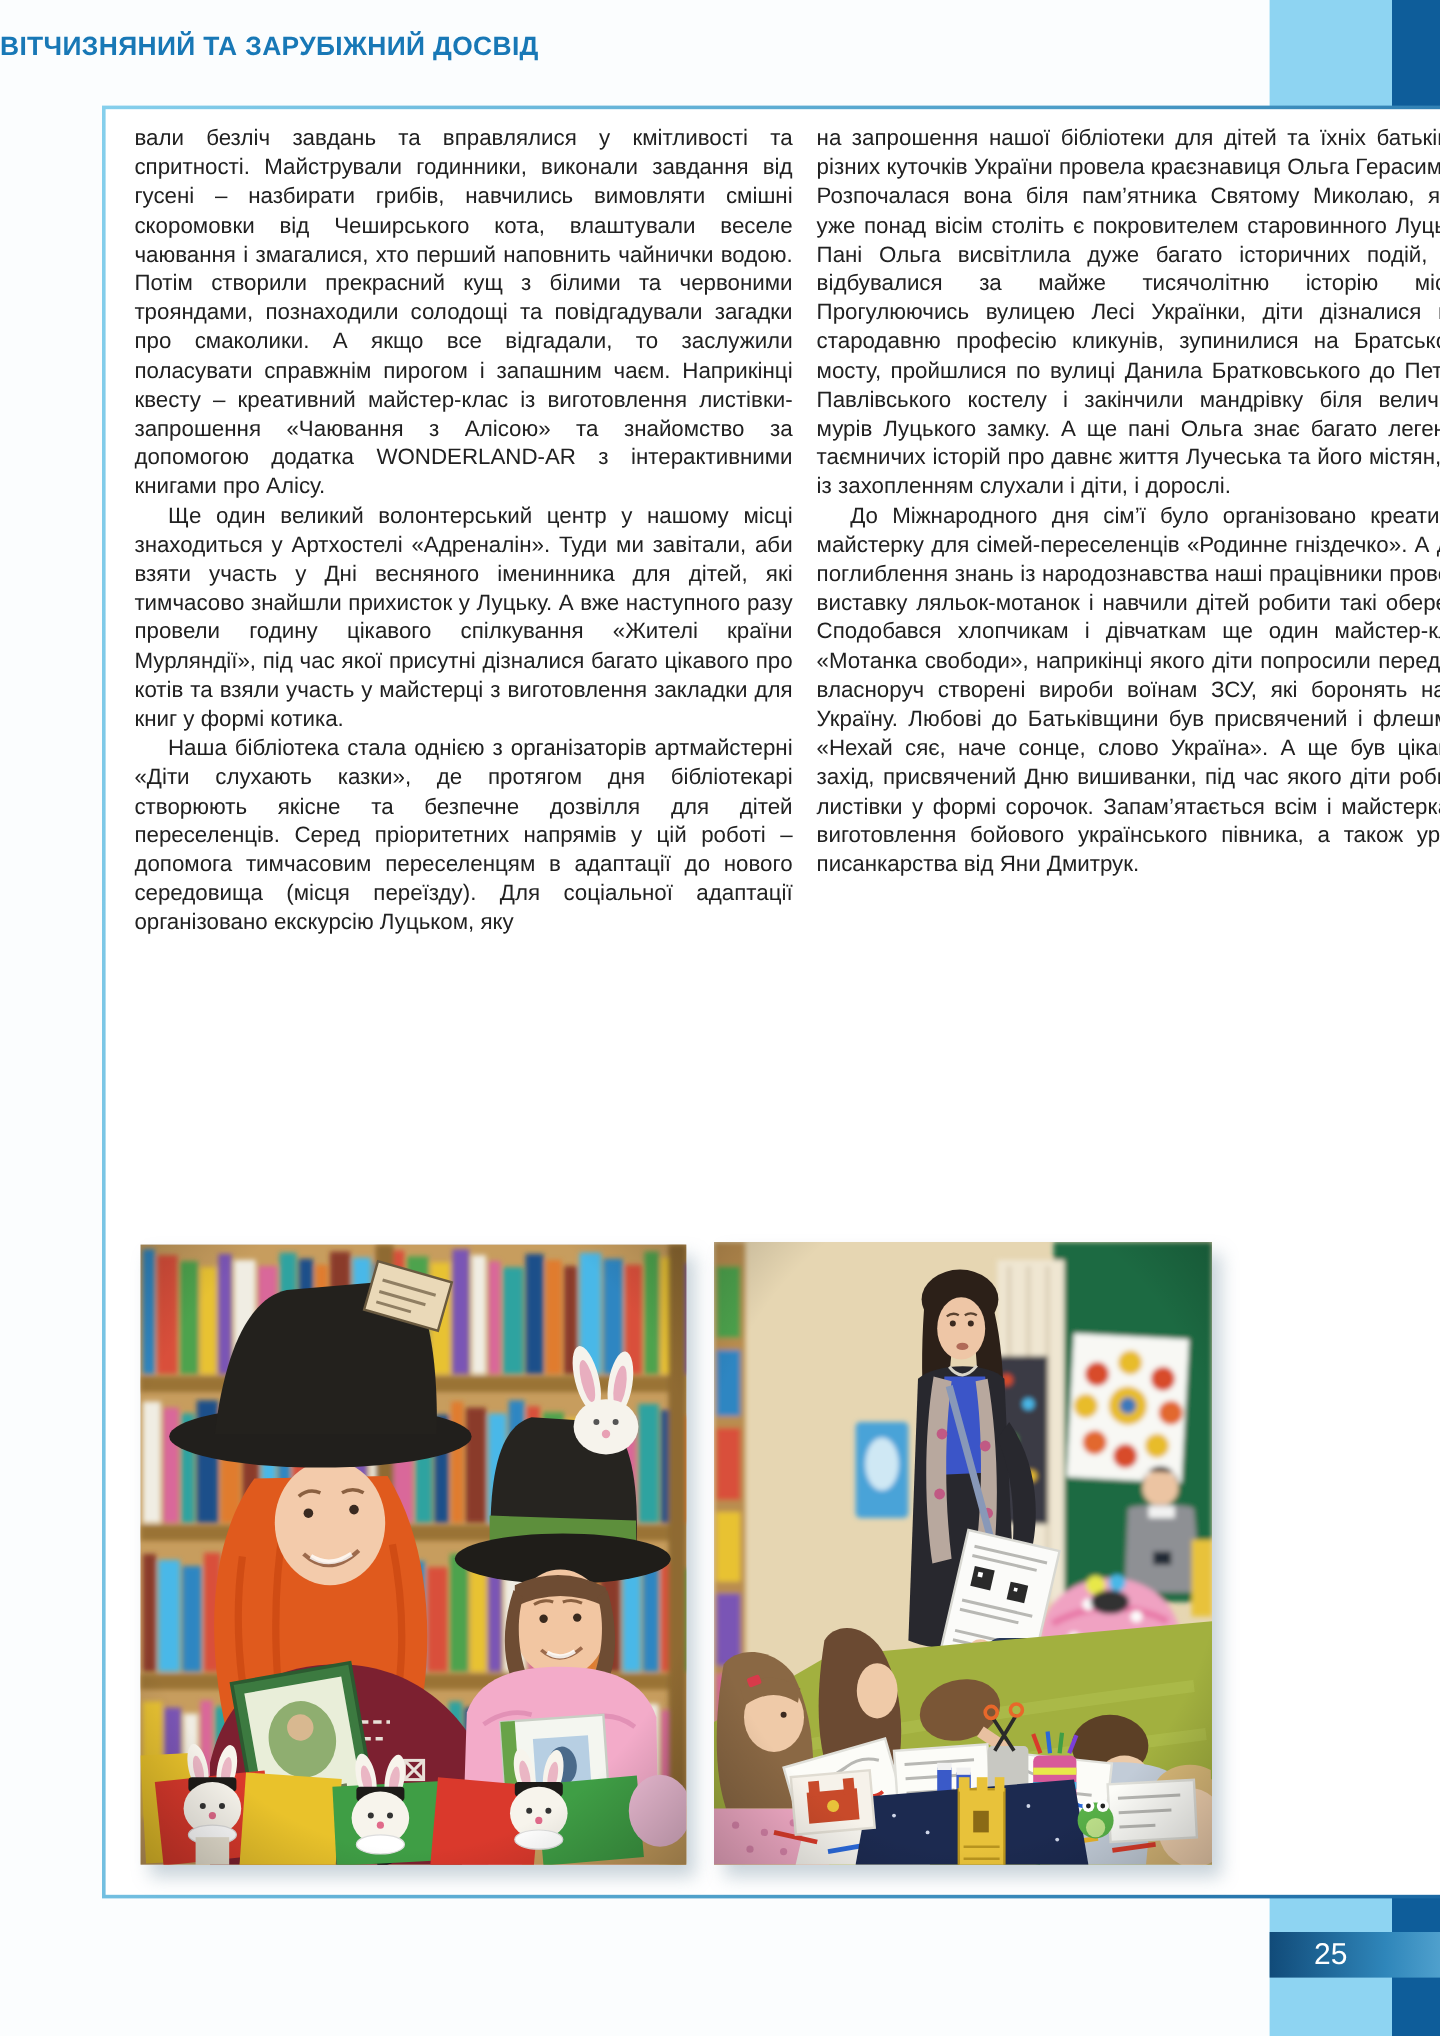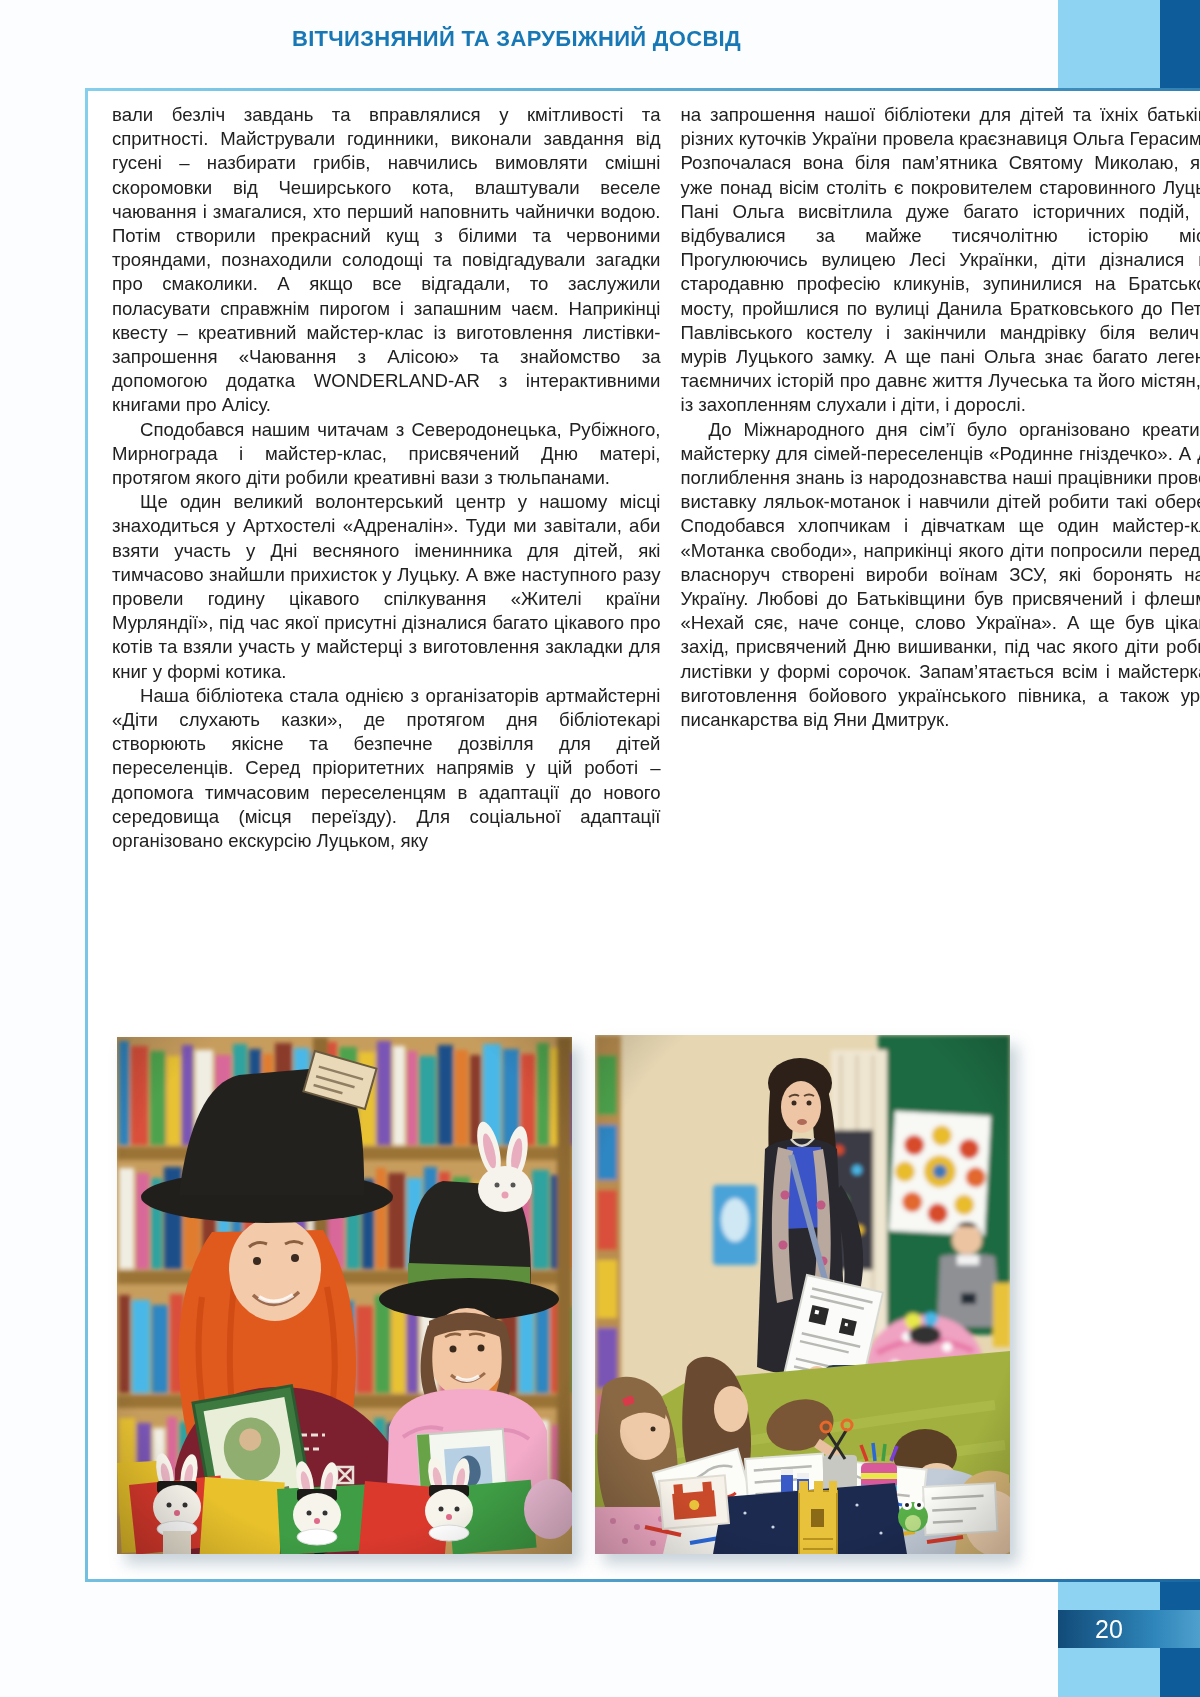--- a/index.html
+++ b/index.html
@@ -7,21 +7,21 @@
     width:1200px;height:1697px;position:relative;overflow:hidden;
     background:#fbfdfe;
     font-family:"Liberation Sans","DejaVu Sans",sans-serif;
   }
   
   .strip-light{position:absolute;left:1058px;top:0;width:102px;height:1697px;background:#8ed4f2;}
   .strip-dark{position:absolute;left:1160px;top:0;width:40px;height:1697px;background:#0e5d9a;}
 
   
   .running-head{
-    position:absolute;left:0;top:26px;width:1033px;text-align:center;
+    position:absolute;left:0;top:26px;width:1033px;text-align:left;
     color:#1878b6;font-size:22px;font-weight:600;letter-spacing:.3px;
   }
 
   
   .frame{
     position:absolute;left:85px;top:88px;width:1169px;height:1494px;
     background:linear-gradient(100deg,#85cfec 0%,#4e9fc9 55%,#15639f 100%);
     padding:3px;box-sizing:border-box;
   }
   .content{
@@ -55,21 +55,20 @@
 <div class="strip-light"></div>
 <div class="strip-dark"></div>
 
 <div class="running-head">ВІТЧИЗНЯНИЙ ТА ЗАРУБІЖНИЙ ДОСВІД</div>
 
 <div class="frame">
   <div class="content">
     <div class="cols">
       <div class="col">
         <p class="cont">вали безліч завдань та вправлялися у кмітливості та спритності. Майстрували годинники, виконали завдання від гусені – назбирати грибів, навчились вимовляти смішні скоромовки від Чеширського кота, влаштували веселе чаювання і змагалися, хто перший наповнить чайнички водою. Потім створили прекрасний кущ з білими та червоними трояндами, познаходили солодощі та повідгадували загадки про смаколики. А якщо все відгадали, то заслужили поласувати справжнім пирогом і запашним чаєм. Наприкінці квесту – креативний майстер-клас із виготовлення листівки-запрошення «Чаювання з Алісою» та знайомство за допомогою додатка WONDERLAND-AR з інтерактивними книгами про Алісу.</p>
-        <p>Сподобався нашим читачам з Северодонецька, Рубіжного, Мирнограда і майстер-клас, присвячений Дню матері, протягом якого діти робили креативні вази з тюльпанами.</p>
         <p>Ще один великий волонтерський центр у нашому місці знаходиться у Артхостелі «Адреналін». Туди ми завітали, аби взяти участь у Дні весняного іменинника для дітей, які тимчасово знайшли прихисток у Луцьку. А вже наступного разу провели годину цікавого спілкування «Жителі країни Мурляндії», під час якої присутні дізналися багато цікавого про котів та взяли участь у майстерці з виготовлення закладки для книг у формі котика.</p>
         <p>Наша бібліотека стала однією з організаторів артмайстерні «Діти слухають казки», де протягом дня бібліотекарі створюють якісне та безпечне дозвілля для дітей переселенців. Серед пріоритетних напрямів у цій роботі – допомога тимчасовим переселенцям в адаптації до нового середовища (місця переїзду). Для соціальної адаптації організовано екскурсію Луцьком, яку</p>
       </div>
       <div class="col">
         <p class="cont">на запрошення нашої бібліотеки для дітей та їхніх батьків із різних куточків України провела краєзнавиця Ольга Герасимюк. Розпочалася вона біля пам’ятника Святому Миколаю, який уже понад вісім століть є покровителем старовинного Луцька. Пані Ольга висвітлила дуже багато історичних подій, що відбувалися за майже тисячолітню історію міста. Прогулюючись вулицею Лесі Українки, діти дізналися про стародавню професію кликунів, зупинилися на Братському мосту, пройшлися по вулиці Данила Братковського до Петро-Павлівського костелу і закінчили мандрівку біля величних мурів Луцького замку. А ще пані Ольга знає багато легенд і таємничих історій про давнє життя Лучеська та його містян, які із захопленням слухали і діти, і дорослі.</p>
         <p>До Міжнародного дня сім’ї було організовано креативну майстерку для сімей-переселенців «Родинне гніздечко». А для поглиблення знань із народознавства наші працівники провели виставку ляльок-мотанок і навчили дітей робити такі обереги. Сподобався хлопчикам і дівчаткам ще один майстер-клас «Мотанка свободи», наприкінці якого діти попросили передати власноруч створені вироби воїнам ЗСУ, які боронять нашу Україну. Любові до Батьківщини був присвячений і флешмоб «Нехай сяє, наче сонце, слово Україна». А ще був цікавий захід, присвячений Дню вишиванки, під час якого діти робили листівки у формі сорочок. Запам’ятається всім і майстерка із виготовлення бойового українського півника, а також уроки писанкарства від Яни Дмитрук.</p>
       </div>
     </div>
 
     <div class="photos">
@@ -566,14 +565,14 @@
           </g>
         </g>
         <rect width="415" height="519" fill="url(#vign2)"></rect>
       </svg>
 
     </div>
   </div>
 </div>
 
 <div class="page-band">
-  <span>20</span>
+  <span>25</span>
 </div>
 
 </body></html>

